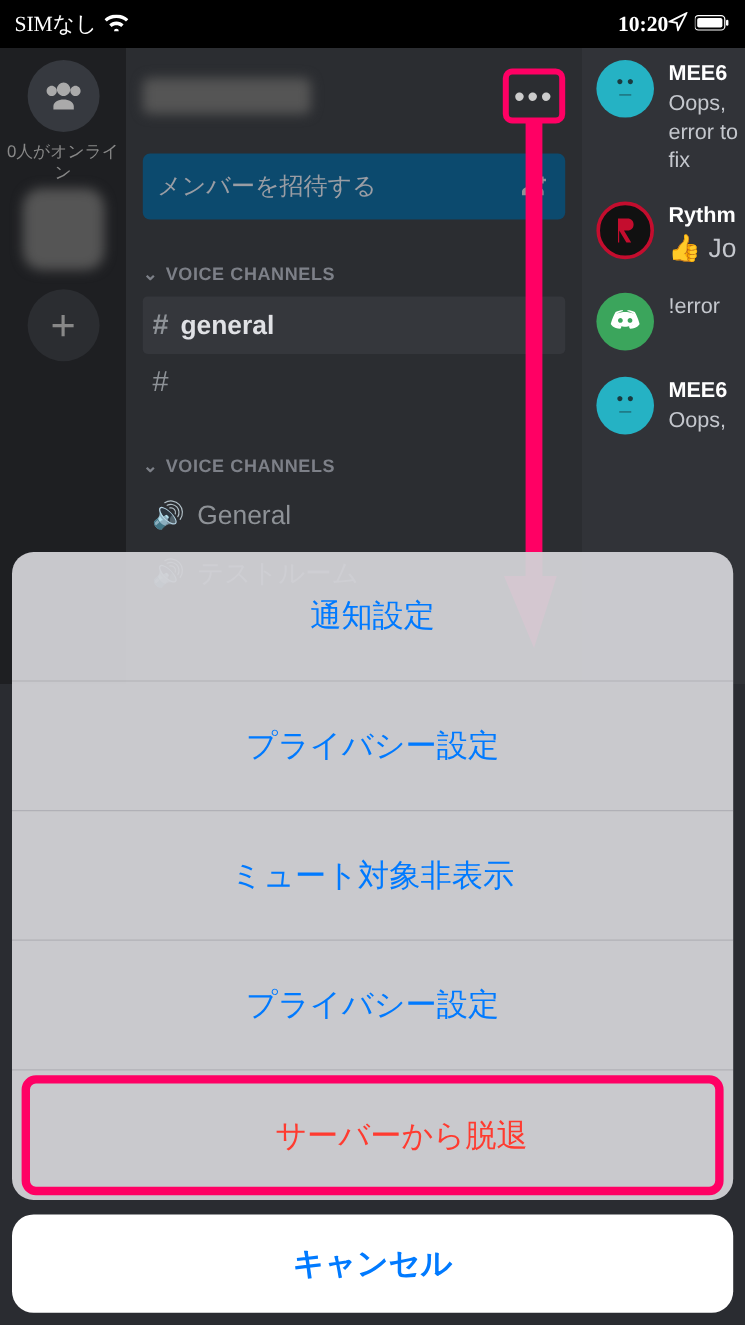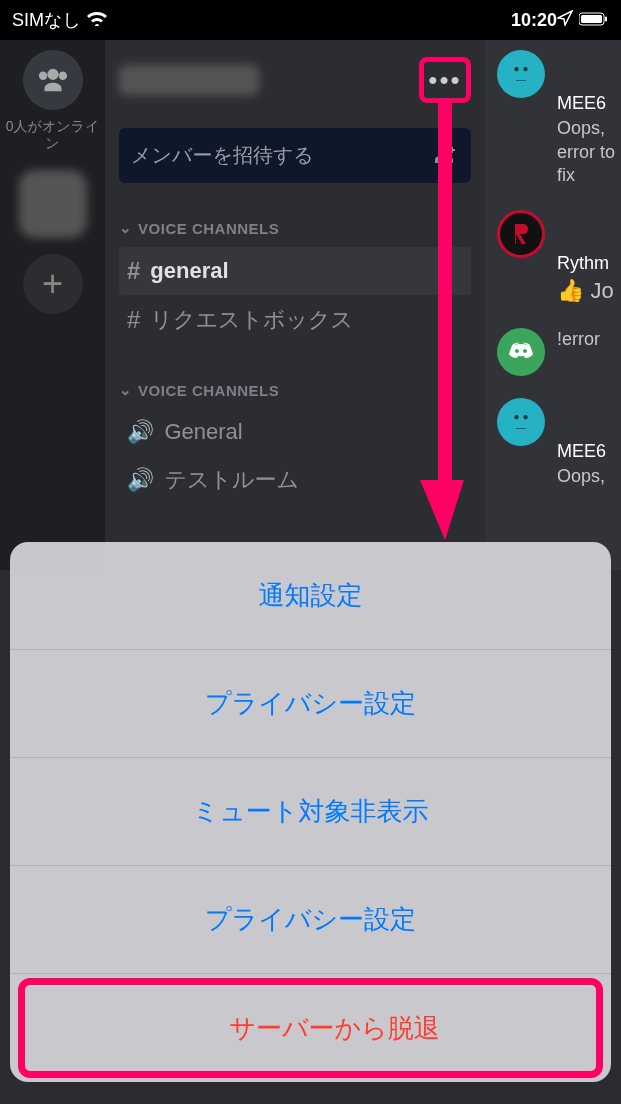--- a/index.html
+++ b/index.html
@@ -15,20 +15,21 @@
     
     .status-bar {
       height: 40px;
       background: #000;
       color: #fff;
       display: flex;
       align-items: center;
       padding: 0 12px;
       font-size: 18px;
       font-weight: 500;
+      font-family: Liberation Serif, serif;
     }
     .status-left { display: flex; align-items: center; gap: 6px; }
     .status-center { flex: 1; text-align: right; font-weight: 600; }
     .status-right { display: flex; align-items: center; gap: 6px; }
 
     
     .main { display: flex; height: 530px; }
 
     
     .server-rail {
@@ -40,21 +41,21 @@
       padding-top: 10px;
     }
     .friends-btn {
       width: 60px; height: 60px;
       background: #36393f;
       border-radius: 50%;
       display: flex; align-items: center; justify-content: center;
       margin-bottom: 8px;
     }
     .friends-btn svg { width: 34px; height: 34px; fill: #aaa; }
-    .online-count { color: #888; font-size: 14px; text-align: center; line-height: 1.2; margin-bottom: 18px; }
+    .online-count { color: #888; font-size: 14px; text-align: center; line-height: 1.2; margin-bottom: 5px; }
     .server-icon {
       width: 68px; height: 68px;
       background: #555;
       border-radius: 16px;
       margin-bottom: 16px;
       filter: blur(5px);
     }
     .add-server {
       width: 60px; height: 60px;
       background: #2b2d31;
@@ -82,21 +83,21 @@
     }
     .more-btn {
       width: 52px; height: 46px;
       border: 5px solid #ff0064;
       border-radius: 8px;
       display: flex; align-items: center; justify-content: center;
       color: #ccc; font-size: 26px; letter-spacing: 2px;
       background: #2b2d31;
     }
     .invite-row {
-      background: #0f172a;
+      background: #0c4a6e;
       border-radius: 6px;
       padding: 14px 12px;
       display: flex; align-items: center; justify-content: space-between;
       margin-top: 20px;
       color: #9a9da4; font-size: 20px;
     }
     .section-header {
       color: #7d8088; font-size: 15px; font-weight: 700;
       letter-spacing: 0.5px;
       margin-top: 36px; margin-bottom: 10px;
@@ -131,21 +132,21 @@
     .avatar {
       width: 48px; height: 48px; border-radius: 50%;
       flex-shrink: 0;
       display: flex; align-items: center; justify-content: center;
     }
     .avatar.mee6 { background: #25b2c4; }
     .avatar.rythm { background: #111; border: 3px solid #c40d2e; position: relative;}
     .avatar.discord { background: #3ba55c; }
     .avatar.mee6 .face { color: #1a3a3f; font-size: 10px; text-align: center; }
     .msg-body { font-size: 18px; color: #c4c7cd; line-height: 1.3; }
-    .msg-user { font-weight: 400; color: #fff; margin-bottom: 2px; margin-top: 42px; }
+    .msg-user { font-weight: 700; color: #fff; margin-bottom: 2px; }
     .thumbs { font-size: 22px; }
 
     
     .arrow {
       position: absolute;
       left: 420px; top: 100px;
       width: 50px; height: 440px;
       z-index: 5;
     }
 
@@ -246,21 +247,20 @@
     <div class="section-header">
       <span>⌄</span>
       <span>VOICE CHANNELS</span>
     </div>
     <div class="channel-item active">
       <span class="hash">#</span>
       <span>general</span>
     </div>
     <div class="channel-item">
       <span class="hash">#</span>
-      <span>リクエストボックス</span>
     </div>
 
     <div class="section-header">
       <span>⌄</span>
       <span>VOICE CHANNELS</span>
     </div>
     <div class="channel-item">
       <span>🔊</span>
       <span>General</span>
     </div>
@@ -333,13 +333,16 @@
       <span>ミュート対象非表示</span>
     </div>
     <div class="sheet-item">
       <span>プライバシー設定</span>
     </div>
     <div class="sheet-item danger">
       <span>サーバーから脱退</span>
       <div class="highlight-frame"></div>
     </div>
   </div>
+  <div class="cancel-btn">
+    <span>キャンセル</span>
+  </div>
 </div>
 
 </body></html>

